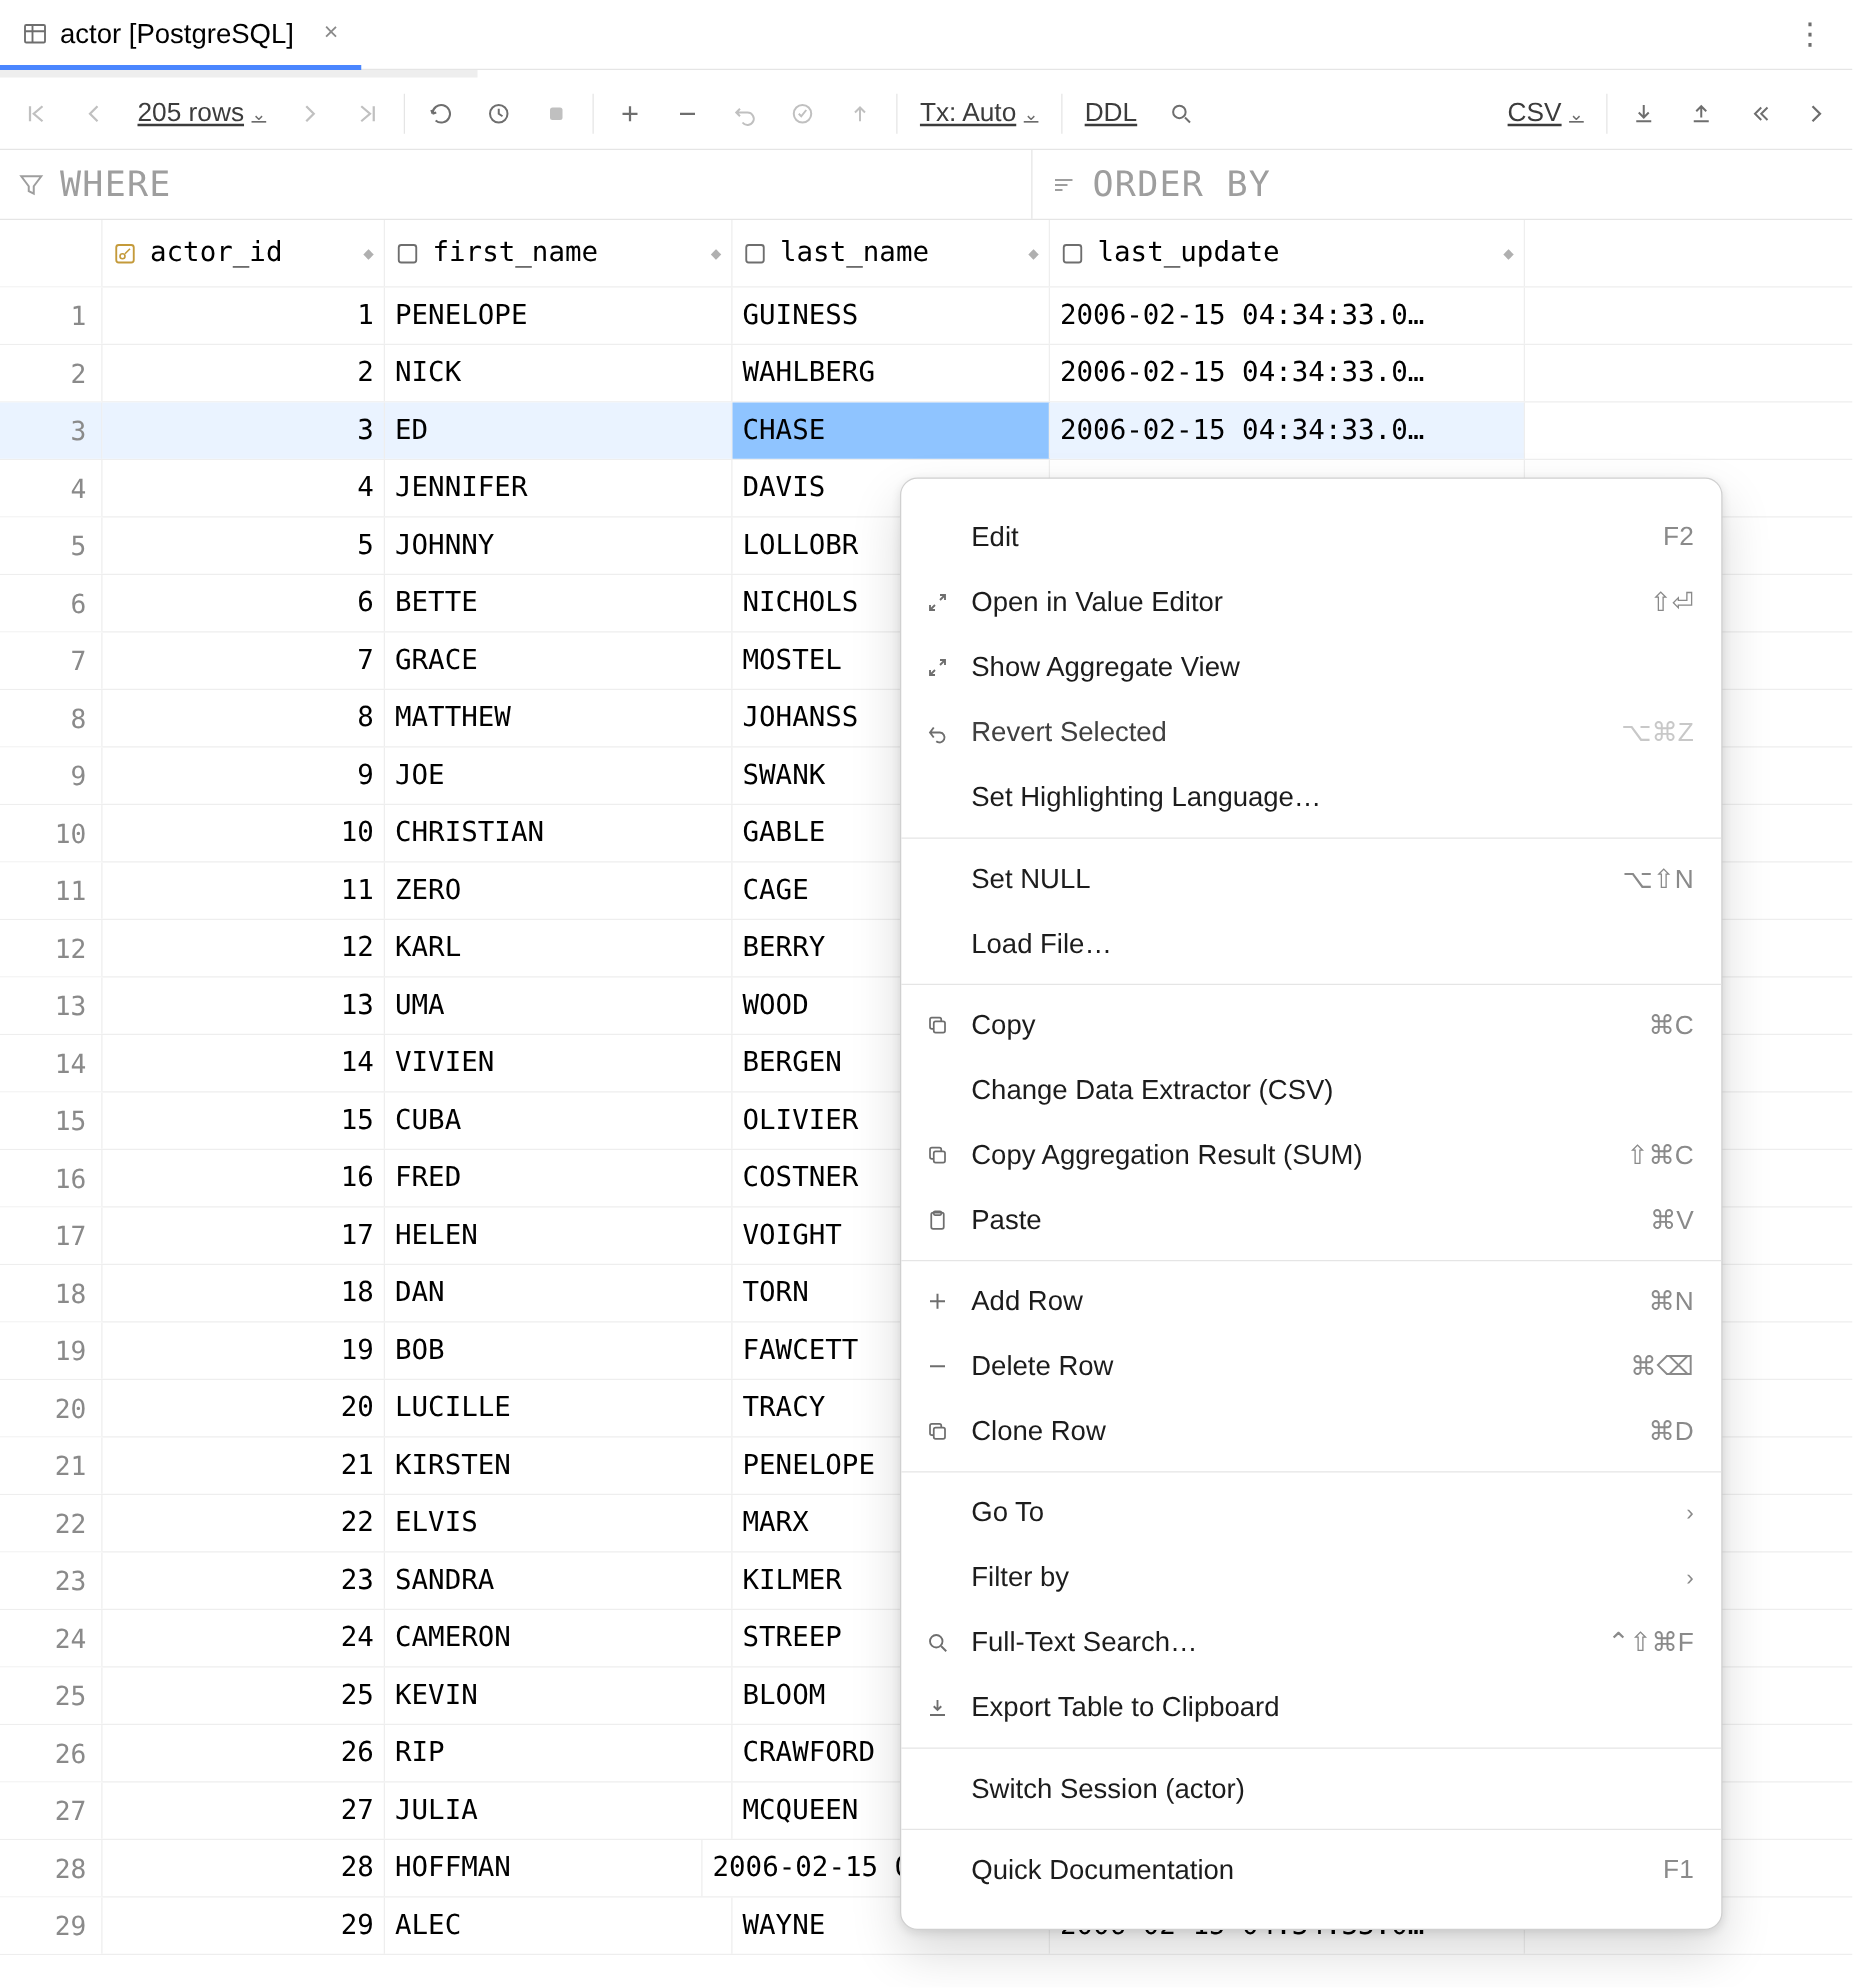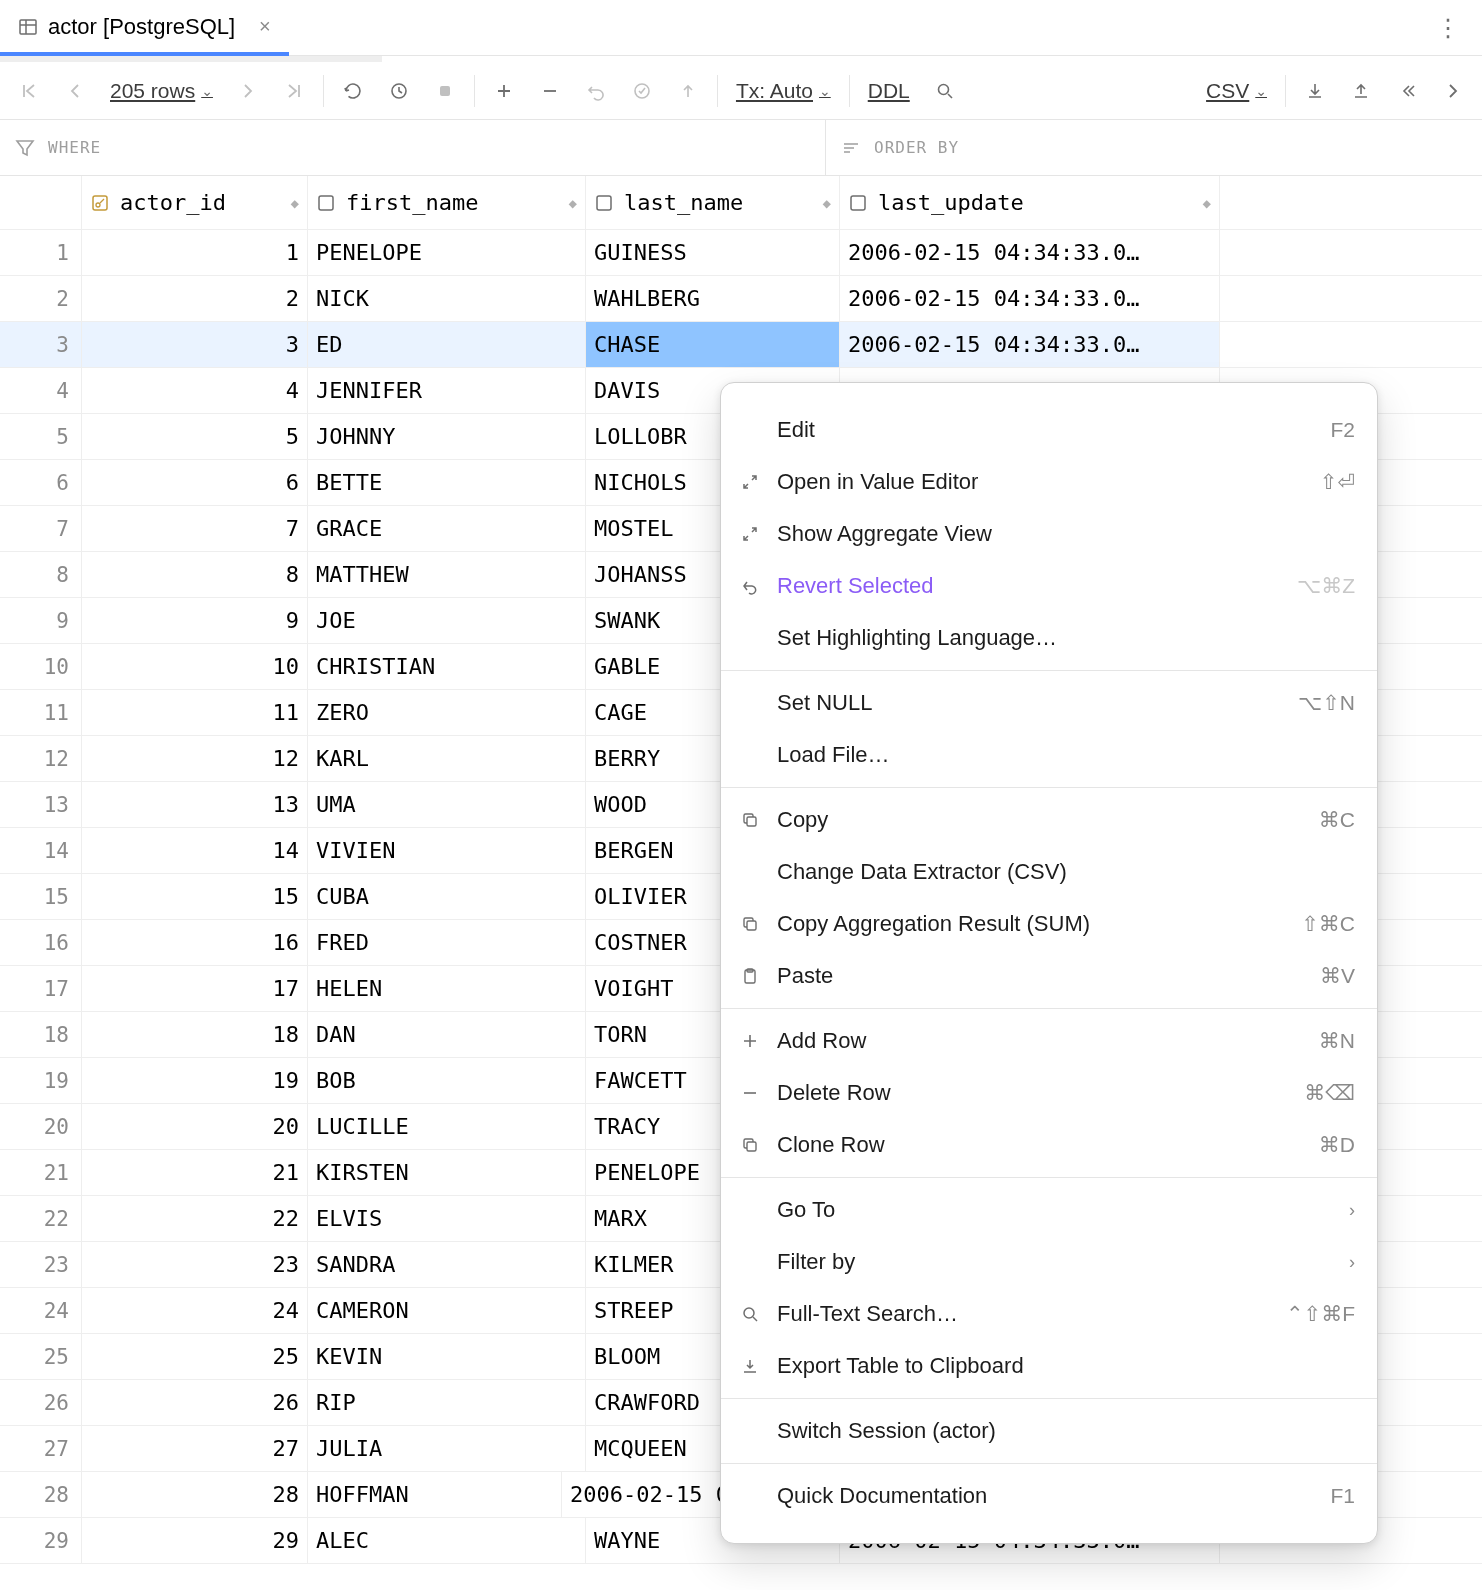--- a/index.html
+++ b/index.html
@@ -76,21 +76,21 @@
   display: flex;
   height: 56px;
   border-bottom: 1px solid #e5e5e5;
 }
 .filter-cell {
   display: flex;
   align-items: center;
   gap: 12px;
   padding: 0 14px;
   color: #9e9e9e;
-  font-size: 16px;
+  font-size: 28px;
 }
 .filter-cell.where { flex: 0 0 826px; border-right: 1px solid #e5e5e5; }
 .filter-cell.order { flex: 1; }
 .filter-cell .lbl { font-family: "SF Mono", Menlo, Consolas, monospace; letter-spacing: 1px; }
 
 .grid {
   display: flex;
   flex-direction: column;
 }
 .grid-head, .grid-row {
@@ -153,21 +153,21 @@
 .menu-item {
   display: flex;
   align-items: center;
   height: 52px;
   padding: 0 22px 0 16px;
   gap: 14px;
   cursor: pointer;
 }
 .menu-item .mi-icon { width: 26px; display:flex; align-items:center; justify-content:center; color: #6e6e6e; }
 .menu-item .mi-label { flex: 1; font-size: 22px; color: #1c1c1c; }
-.menu-item.disabled .mi-label { color: #8b5cf6; }
+.menu-item.disabled .mi-label { color: #404040; }
 .menu-item.disabled .mi-shortcut { color: #c8c8c8; }
 .menu-item .mi-shortcut { color: #8a8a8a; font-size: 21px; }
 .menu-item .mi-sub { color: #8a8a8a; font-size: 18px; }
 .menu-sep { height: 1px; background: #e5e5e5; margin: 6px 0; }
 svg { display: block; }
 </style>
 </head>
 <body>
 
 <div class="tab-bar">

